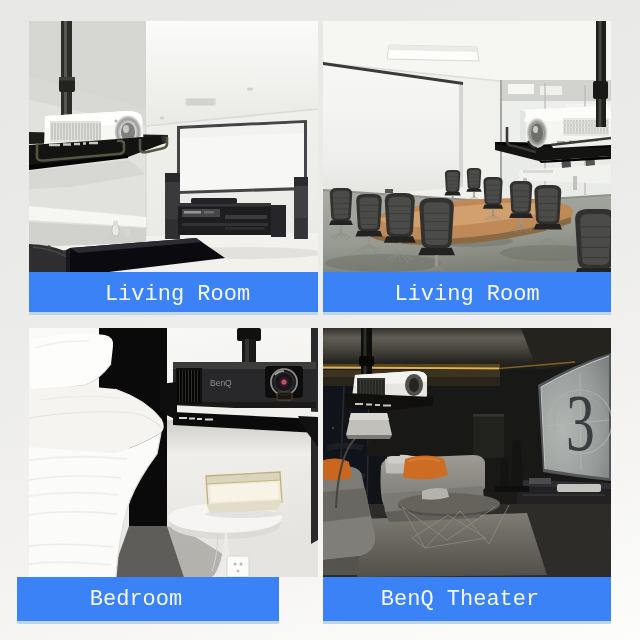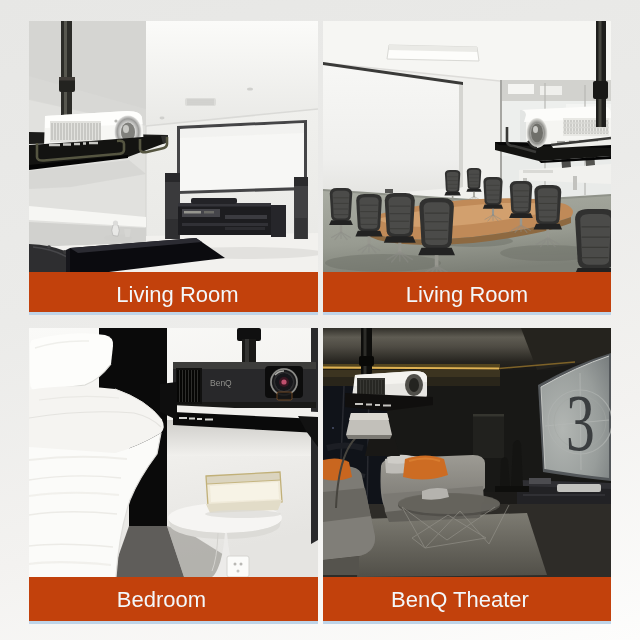--- a/index.html
+++ b/index.html
@@ -1,21 +1,21 @@
 <!DOCTYPE html>
 <html><head>
 <meta charset="utf-8">
 <style>
 html,body{margin:0;padding:0;}
 body{width:640px;height:640px;position:relative;overflow:hidden;
   font-family:"Liberation Sans",sans-serif;
   background:linear-gradient(165deg,#e7e7e5 0%,#ebebe9 40%,#f3f2f0 70%,#fdfdfc 100%);}
 .cell{position:absolute;overflow:hidden;}
-.bar{position:absolute;background:#c2410c;color:#f3f7fa;font-size:22px;
-  border-bottom:3px solid #bed4e8;}
+.bar{position:absolute;background:#3b82f6;color:#f3f7fa;font-size:22px;
+  border-bottom:3px solid #bed4e8;font-family:Liberation Mono, monospace;}
 .bar span{position:absolute;width:100%;text-align:center;}
 </style>
 </head>
 <body>
 
 <div class="cell" style="left:29px;top:21px;width:289px;height:251px">
 <svg width="289" height="251" viewBox="0 0 289 251">
 <defs>
 <linearGradient id="s1ceil" x1="0" y1="0" x2="0" y2="1">
 <stop offset="0" stop-color="#fbfbf9"></stop>
@@ -427,21 +427,21 @@
 <polygon points="144,84 289,91 289,105 144,97" fill="#0a0a0a"></polygon>
 <polygon points="269,88 289,89 289,119 277,103" fill="#121212"></polygon>
 <polygon points="131,56 148,54 148,92 131,84" fill="#0e0e0e"></polygon>
 </g>
 
 <path d="M150,90 h8 M160,90.5 h6 M168,91 h5 M176,91.5 h8" stroke="#d6d6d2" stroke-width="2"></path>
 
 </svg>
 </div>
 
-<div class="bar" style="left:29px;top:577px;width:289px;height:44px">
+<div class="bar" style="left:17px;top:577px;width:262px;height:44px">
 <span style="top:10px;left:-12px">Bedroom</span>
   </div>
 
 <div class="cell" style="left:323px;top:328px;width:288px;height:249px">
 <svg width="288" height="249" viewBox="0 0 288 249">
 <defs>
 <linearGradient id="s4ceil" x1="0" y1="0" x2="0" y2="1">
 <stop offset="0" stop-color="#32302a"></stop>
           <stop offset="0.22" stop-color="#5f5c53"></stop>
 <stop offset="0.45" stop-color="#4e4b43"></stop>

